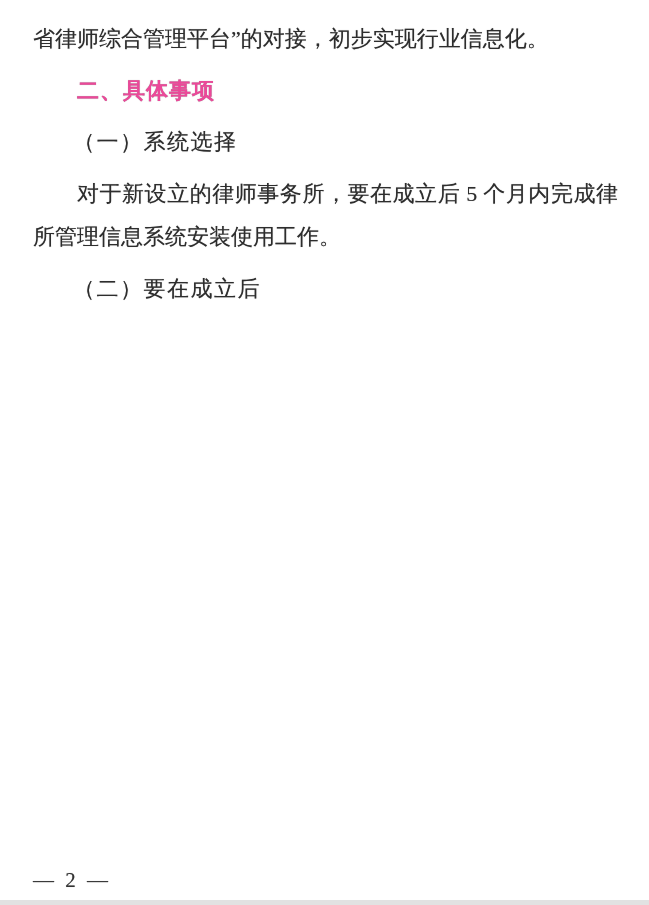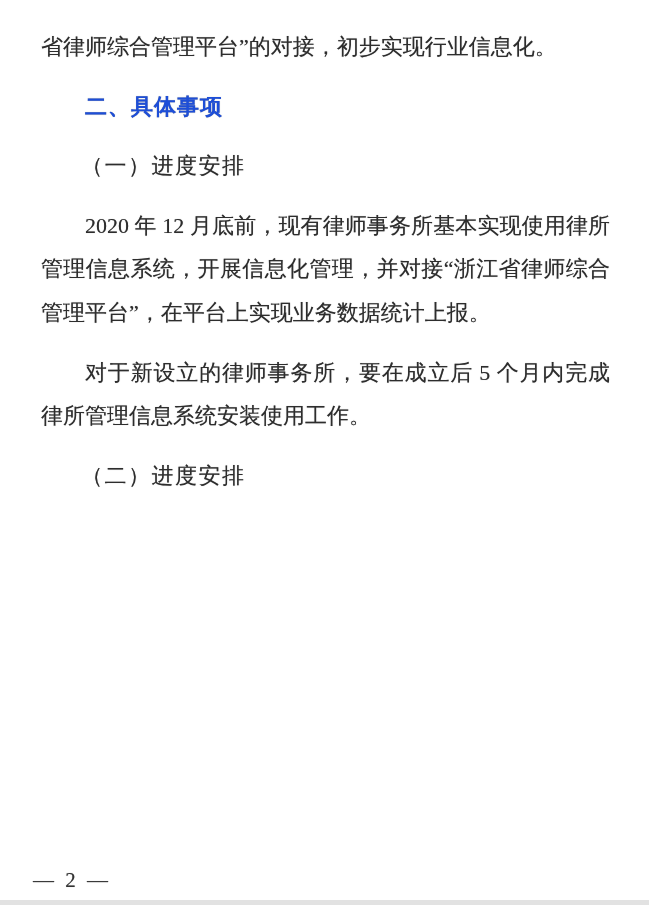--- a/index.html
+++ b/index.html
@@ -19,31 +19,31 @@
     position: absolute;
     left: 25px;
     right: 23px;
     top: 9px;
     font-size: 22px;
     line-height: 43.6px;
     text-align: justify;
     text-shadow: 0 0 0.7px rgba(45,45,45,0.55);
   }
 
-  .block { margin: 16px; }
+  .block { margin: 8px; }
 
   .continuation { text-indent: 0; }
 
   .para { text-indent: 44px; }
 
   .h1 {
     font-family: "Liberation Sans", "DejaVu Sans", sans-serif;
     font-weight: 700;
     text-indent: 44px;
-    color: #1d4ed8;
+    color: #ec4899;
     letter-spacing: 1px;
   }
 
   .h2 {
     text-indent: 40px;
     font-weight: 500;
     letter-spacing: 1.5px;
   }
 
   .page-number {
@@ -68,29 +68,28 @@
 </head>
 <body>
 
 <div class="doc-page">
 
   <div class="body-text">
     <p class="block continuation">省律师综合管理平台”的对接，初步实现行业信息化。</p>
 
     <p class="block h1">二、具体事项</p>
 
-    <p class="block h2">（一）进度安排</p>
+    <p class="block h2">（一）系统选择</p>
 
 
 
-    <p class="block para">2020 年 12 月底前，现有律师事务所基本实现使用律所管理信息系统，开展信息化管理，并对接“浙江省律师综合管理平台”，在平台上实现业务数据统计上报。</p>
 
     <p class="block para">对于新设立的律师事务所，要在成立后 5 个月内完成律所管理信息系统安装使用工作。</p>
 
-    <p class="block h2">（二）进度安排</p>
+    <p class="block h2">（二）要在成立后</p>
 
   </div>
 
   <div class="page-number">— 2 —</div>
 
   <div class="bottom-edge"></div>
 
 </div>
 
 </body></html>

